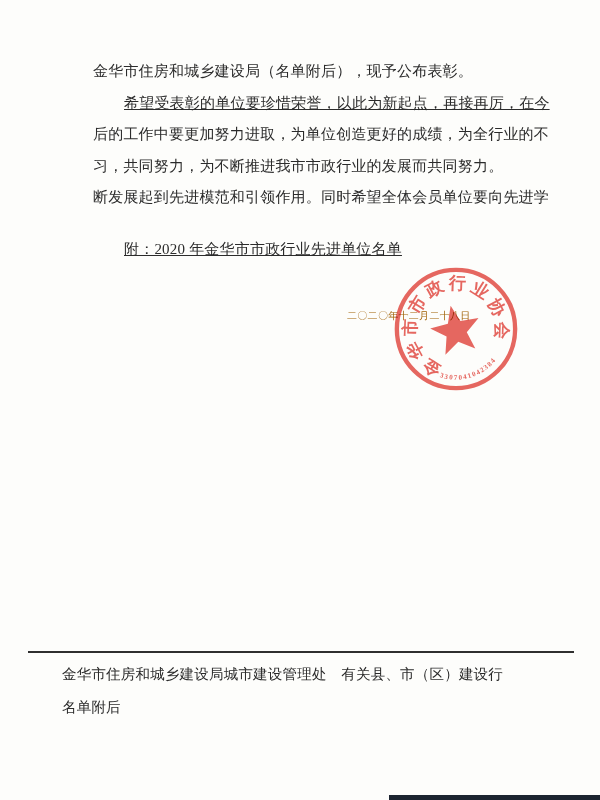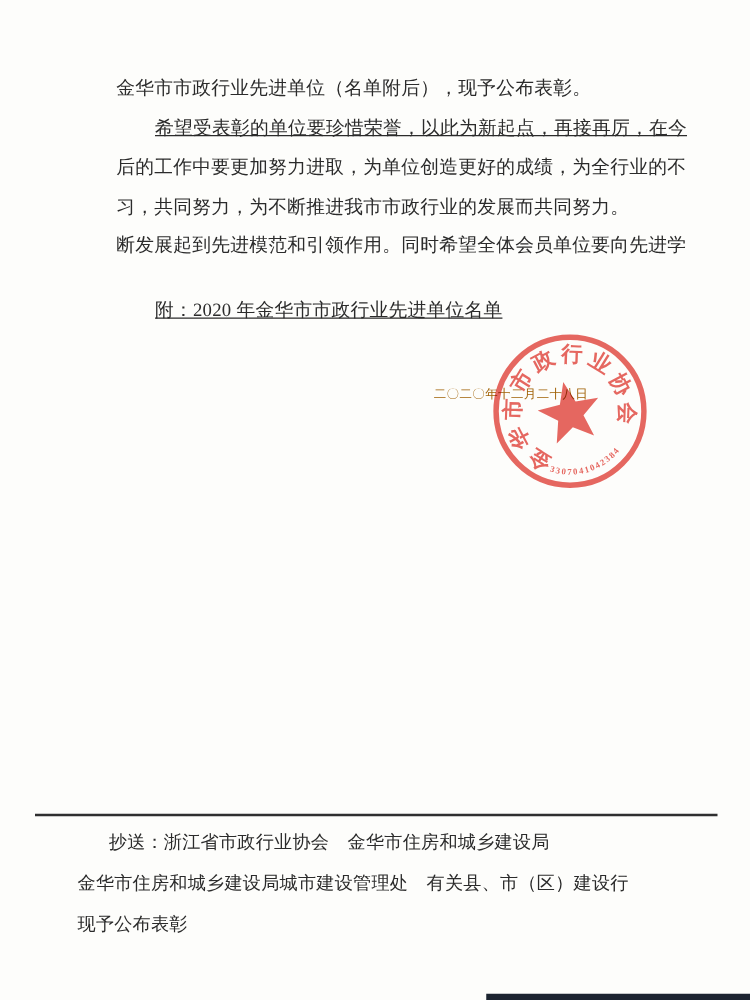--- a/index.html
+++ b/index.html
@@ -66,21 +66,21 @@
     width: 211px; height: 5px;
     background: #1c2430;
   }
 </style>
 </head>
 <body>
 
 <div class="page">
 
   <div class="doc-lines" id="doc-lines">
-      <div class="doc-line">金华市市政行业先进单位（名单附后），现予公布表彰。</div>
+      <div class="doc-line">金华市住房和城乡建设局（名单附后），现予公布表彰。</div>
       <div class="doc-line indent">希望受表彰的单位要珍惜荣誉，以此为新起点，再接再厉，在今</div>
       <div class="doc-line">后的工作中要更加努力进取，为单位创造更好的成绩，为全行业的不</div>
       <div class="doc-line">习，共同努力，为不断推进我市市政行业的发展而共同努力。</div>
       <div class="doc-line">断发展起到先进模范和引领作用。同时希望全体会员单位要向先进学</div>
       <div class="doc-line indent attachment">附：2020 年金华市市政行业先进单位名单</div>
     </div>
 
   <div class="date-line">二〇二〇年十二月二十八日</div>
 
   <svg class="seal" id="seal" viewBox="0 0 160 160" xmlns="http://www.w3.org/2000/svg">
@@ -106,20 +106,19 @@
       <text x="101.3" y="121.9" fill="#e2463e" font-size="6.8" font-weight="bold" text-anchor="middle" dominant-baseline="central" transform="rotate(333.0 101.3 121.9)">4</text>
       <text x="105.3" y="119.6" fill="#e2463e" font-size="6.8" font-weight="bold" text-anchor="middle" dominant-baseline="central" transform="rotate(327.5 105.3 119.6)">2</text>
       <text x="108.9" y="117.0" fill="#e2463e" font-size="6.8" font-weight="bold" text-anchor="middle" dominant-baseline="central" transform="rotate(322.0 108.9 117.0)">3</text>
       <text x="112.4" y="114.1" fill="#e2463e" font-size="6.8" font-weight="bold" text-anchor="middle" dominant-baseline="central" transform="rotate(316.5 112.4 114.1)">8</text>
       <text x="115.5" y="110.8" fill="#e2463e" font-size="6.8" font-weight="bold" text-anchor="middle" dominant-baseline="central" transform="rotate(311.0 115.5 110.8)">4</text>
     </svg>
 
   <div class="cc-rule"></div>
 
   <div class="cc-lines" id="cc-lines">
-      <div class="cc-line first">抄送：浙江省市政行业协会　金华市住房和城乡建设局</div>
       <div class="cc-line">金华市住房和城乡建设局城市建设管理处　有关县、市（区）建设行</div>
-      <div class="cc-line">现予公布表彰</div>
+      <div class="cc-line">名单附后</div>
     </div>
 
   <div class="scan-edge"></div>
 
 </div>
 
 </body></html>

